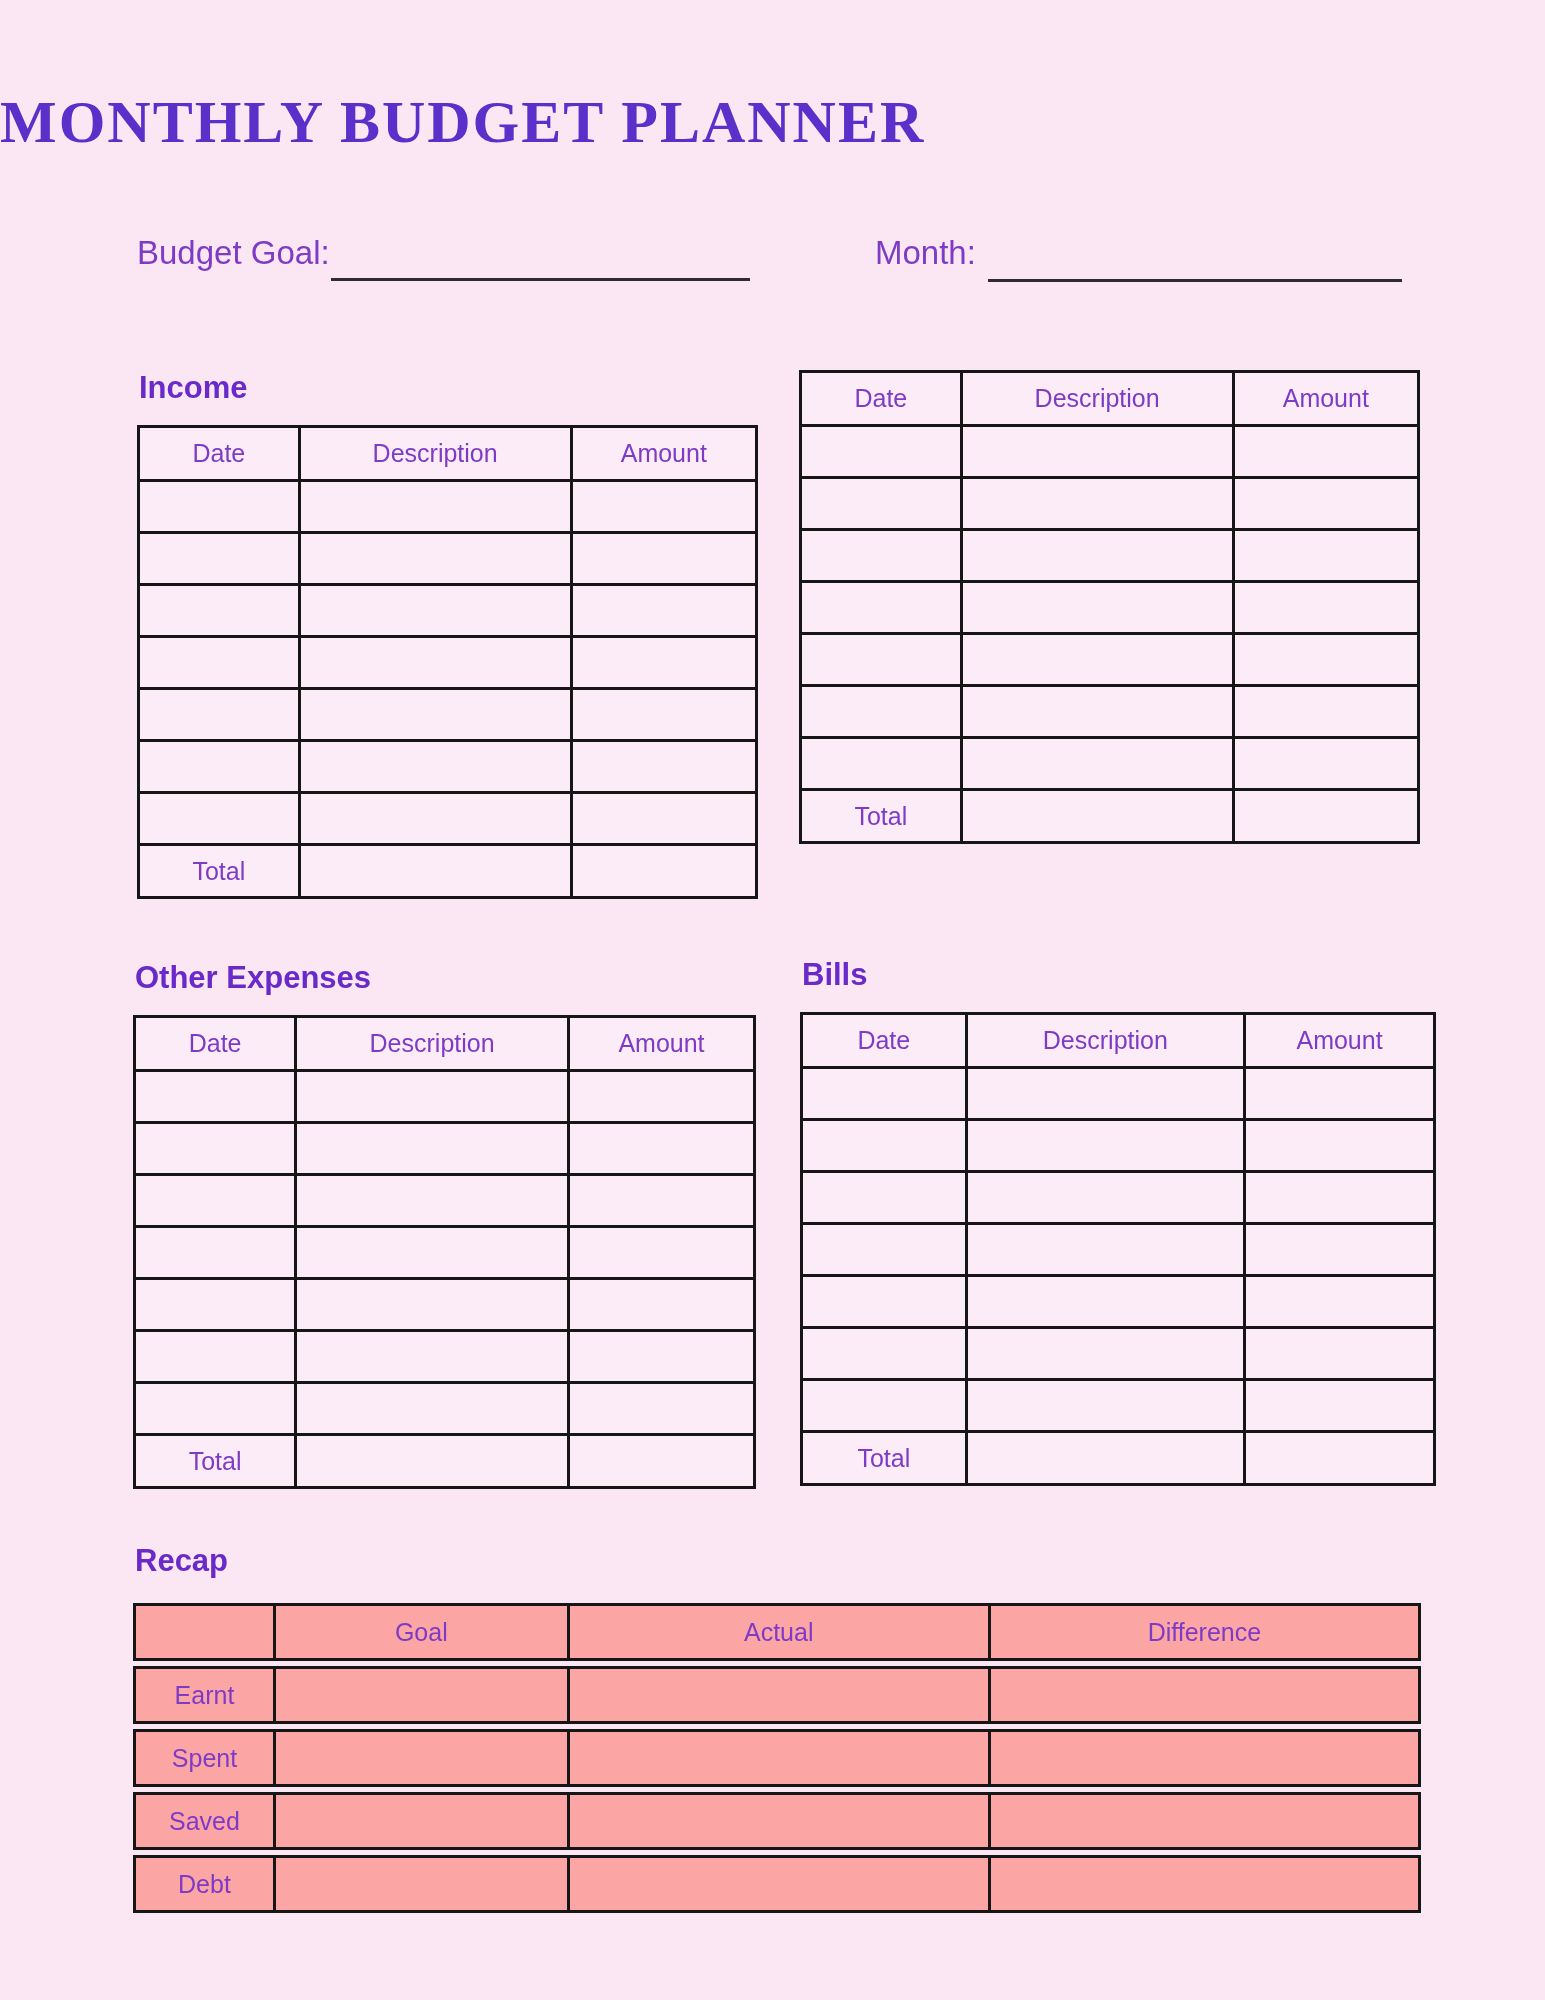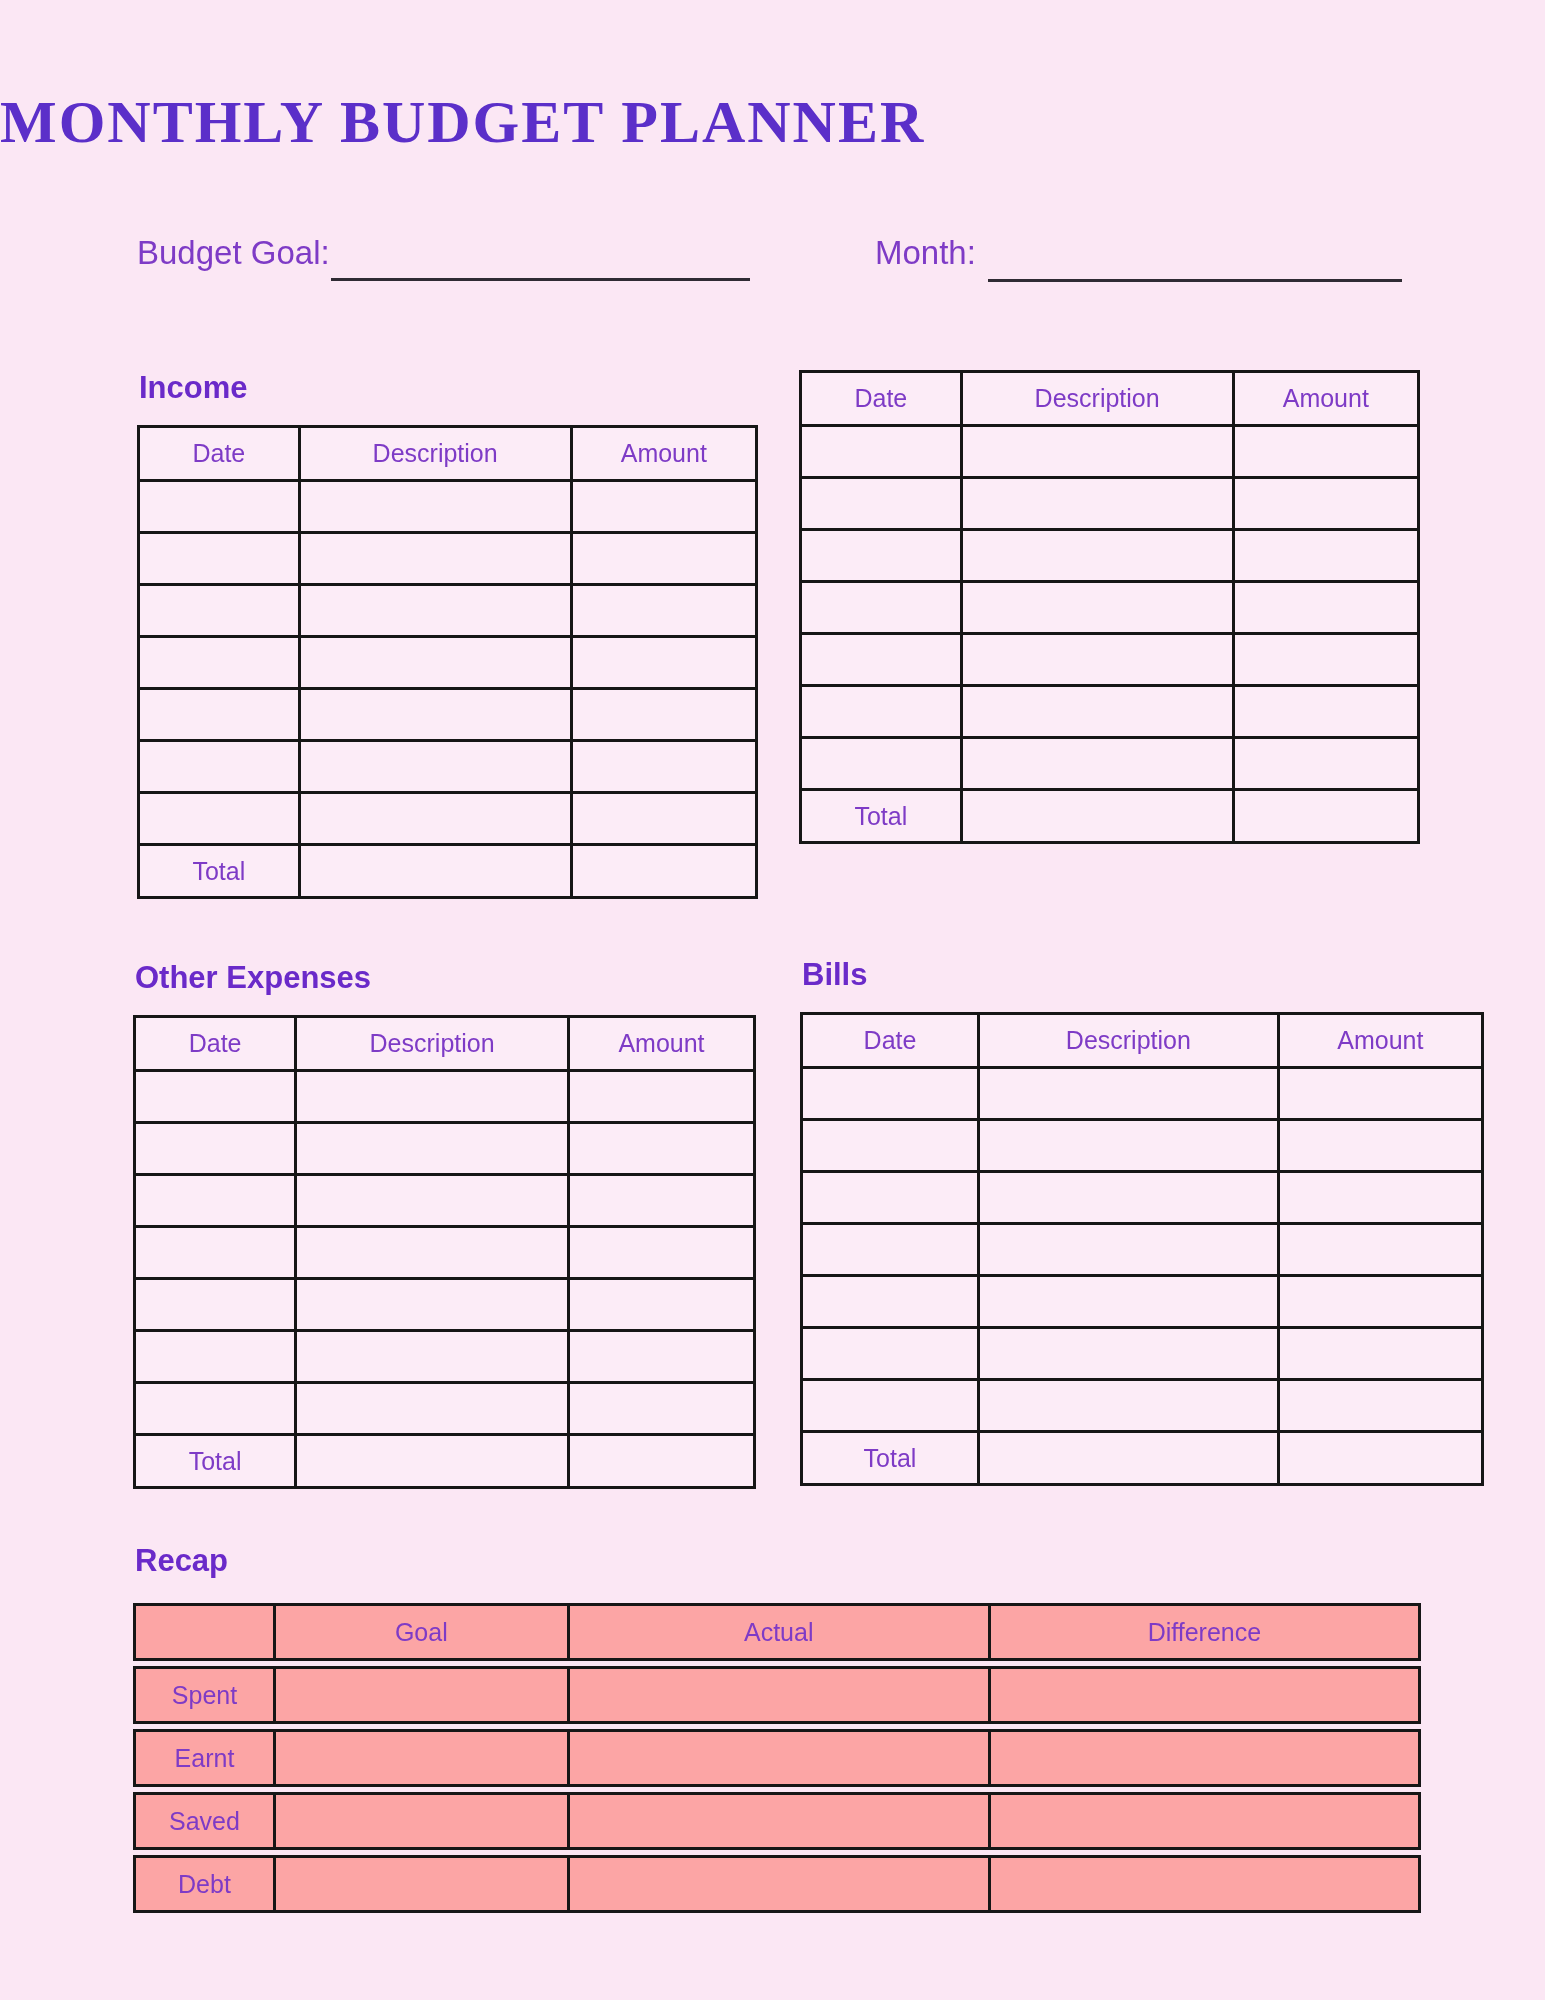--- a/index.html
+++ b/index.html
@@ -33,21 +33,21 @@
   .month-line{left:988px;top:45px;width:414px;}
 
   .section{position:absolute;}
   .section-heading{
     font-size:31px;font-weight:700;color:#6A2AC9;
     margin:0 0 19px 2px;
   }
   .sec-income{left:137px;top:370px;width:621px;}
   .sec-fixed{left:799px;top:370px;width:621px;}
   .sec-other{left:133px;top:960px;width:623px;}
-  .sec-bills{left:800px;top:957px;width:684px;}
+  .sec-bills{left:800px;top:957px;width:636px;}
 
   table{width:100%;}
   .budget-table{border-collapse:collapse;}
   .budget-table th,.budget-table td{
     border:3px solid #161616;
     background:#FCECF7;
     text-align:center;vertical-align:middle;
     padding:0;
   }
   .budget-table th{height:51px;font-weight:400;}
@@ -314,32 +314,32 @@
     <thead>
       <tr>
         <th class="rc-label table-text"></th>
         <th class="rc-goal table-text">Goal</th>
         <th class="rc-actual table-text">Actual</th>
         <th class="rc-diff table-text">Difference</th>
       </tr>
     </thead>
     <tbody>
       <tr>
+        <td class="table-text">Earnt</td>
+        <td></td>
+        <td></td>
+        <td></td>
+      </tr>
+      <tr>
         <td class="table-text">Spent</td>
         <td></td>
         <td></td>
         <td></td>
       </tr>
       <tr>
-        <td class="table-text">Earnt</td>
-        <td></td>
-        <td></td>
-        <td></td>
-      </tr>
-      <tr>
         <td class="table-text">Saved</td>
         <td></td>
         <td></td>
         <td></td>
       </tr>
       <tr>
         <td class="table-text">Debt</td>
         <td></td>
         <td></td>
         <td></td>

